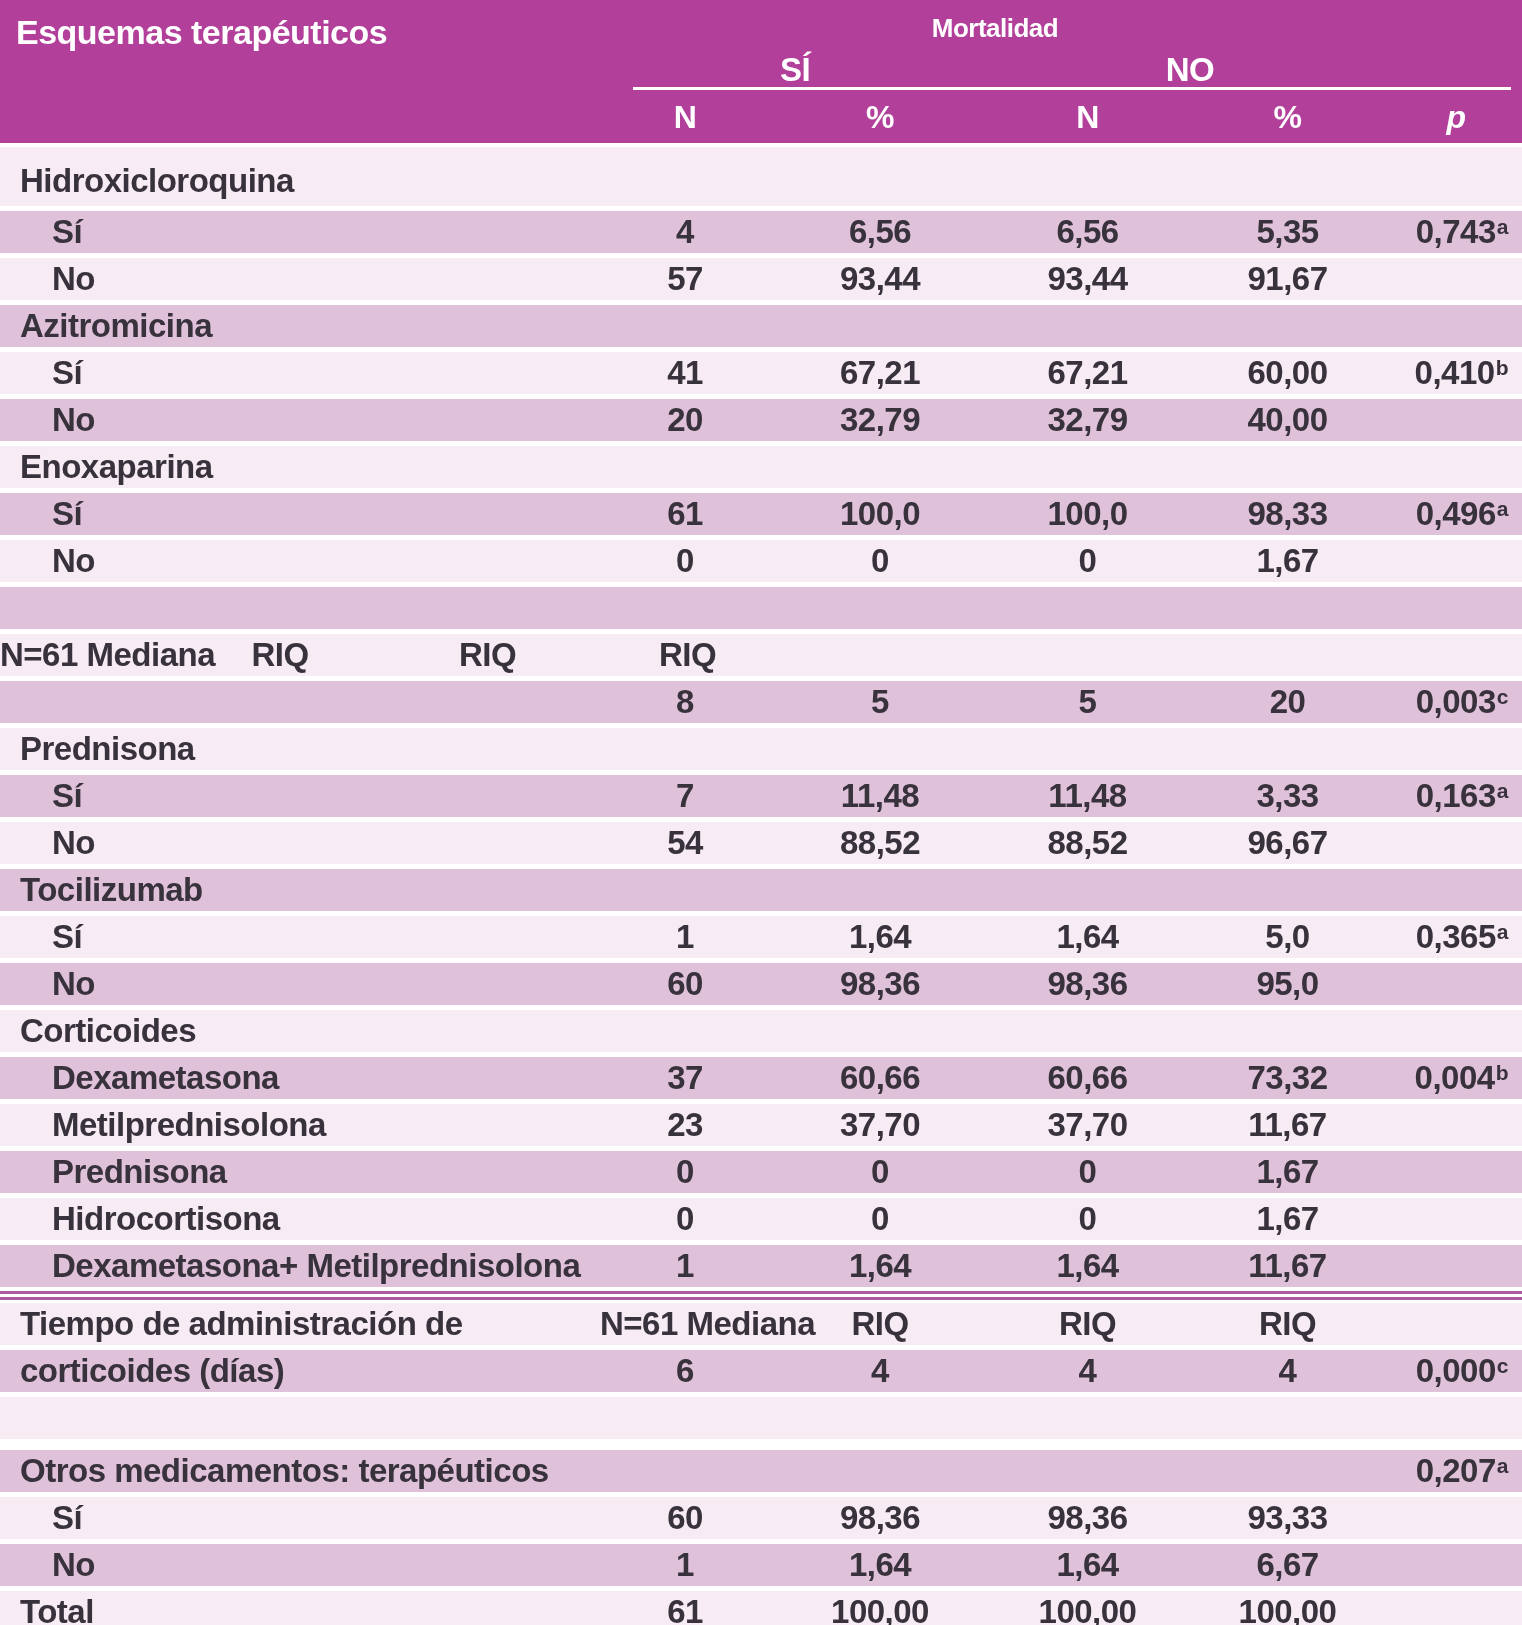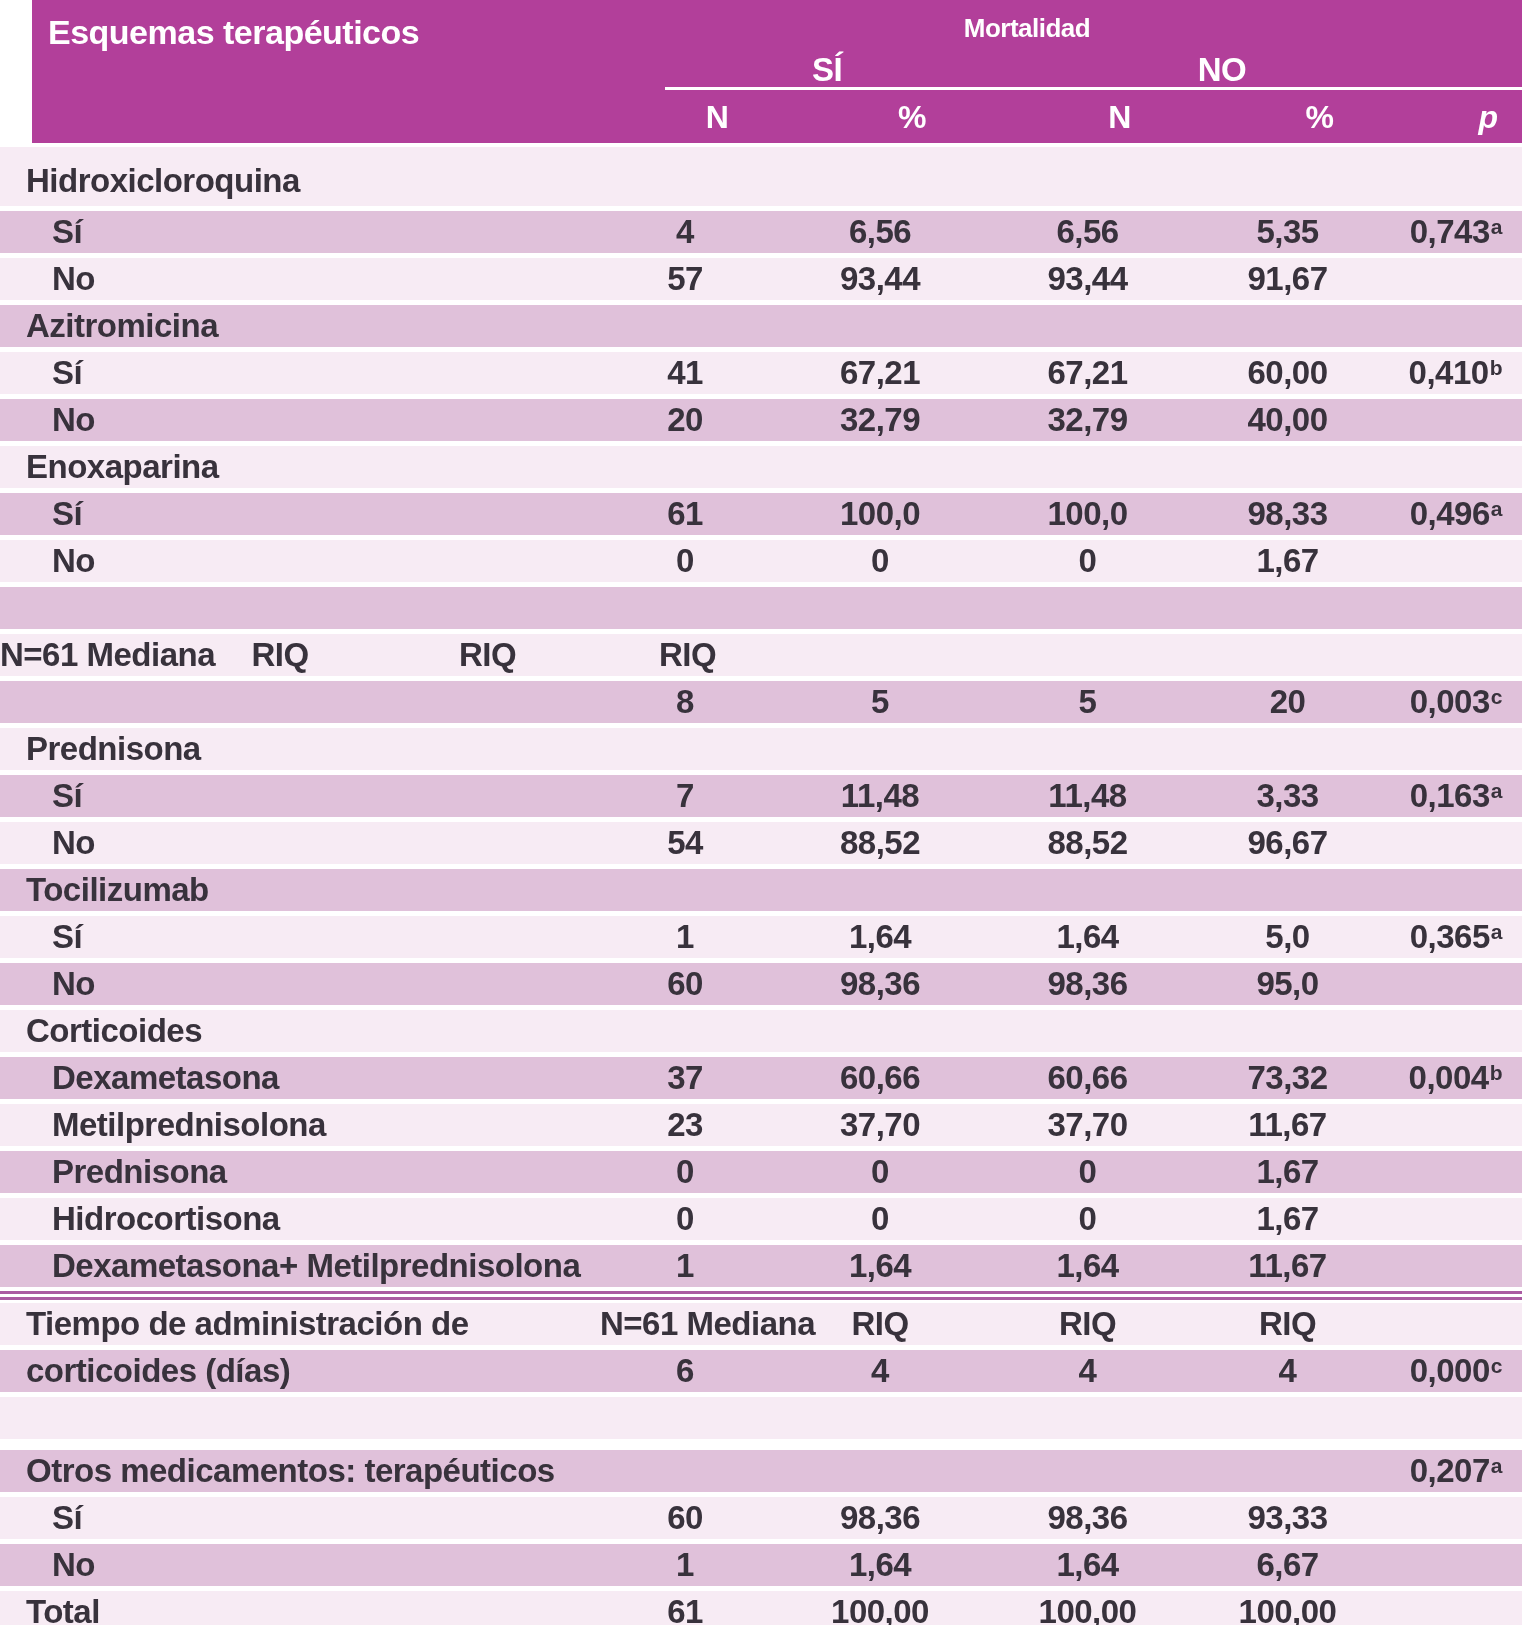--- a/index.html
+++ b/index.html
@@ -7,49 +7,49 @@
     position:relative;
     width:1522px;height:1625px;
     background:#ffffff;
     font-family:"Liberation Sans",sans-serif;
     font-weight:700;
     color:#38323c;
     letter-spacing:-0.5px;
     overflow:hidden;
   }
   
-  .thead{position:relative;height:143px;background:#b23f9a;color:#ffffff;margin-left:32px;}
+  .thead{position:relative;height:143px;background:#b23f9a;color:#ffffff;}
   .thead div{position:absolute;white-space:nowrap;}
   .h-esquemas{left:16px;top:13px;font-size:34px;}
   .h-mortalidad{left:600px;width:790px;top:13px;text-align:center;font-size:26px;}
   .h-si{left:600px;width:390px;top:51px;text-align:center;font-size:33px;}
   .h-no{left:990px;width:400px;top:51px;text-align:center;font-size:33px;}
   .h-line{left:633px;width:878px;top:87px;height:3px;background:#ffffff;}
   .h-sub{top:99px;text-align:center;font-size:32px;}
   .h-c1{left:600px;width:170px;}
   .h-c2{left:770px;width:220px;}
   .h-c3{left:990px;width:195px;}
   .h-c4{left:1185px;width:205px;}
   .h-c5{left:1390px;width:132px;font-style:italic;}
   
   .tbody{padding-top:4px;}
   .row{display:flex;align-items:center;height:42px;margin-bottom:5px;font-size:33px;}
   .row.tall{height:59px;align-items:flex-end;padding-bottom:6px;box-sizing:border-box;}
   .row.light{background:#f7ebf4;}
   .row.dark{background:#e0c1da;}
   .cell-label{width:600px;box-sizing:border-box;white-space:nowrap;}
-  .indent-section{padding-left:26px;}
+  .indent-section{padding-left:20px;}
   .indent-sub{padding-left:52px;}
   .indent-none{padding-left:18px;}
   .c{text-align:center;white-space:nowrap;box-sizing:border-box;}
   .c1{width:170px;}
   .c2{width:220px;}
   .c3{width:195px;}
   .c4{width:205px;}
-  .cp{width:132px;text-align:right;padding-right:20px;}
+  .cp{width:132px;text-align:right;padding-right:14px;}
   .sup{font-size:21px;position:relative;top:-0.45em;margin-left:1px;}
   .double-rule{height:3px;background:#ffffff;border-top:3px solid #aa5aa2;border-bottom:3px solid #aa5aa2;margin:-1px 0 3px 0;}
   .wide-gap{height:6px;}
 </style>
 </head>
 <body>
 
 <div class="page">
 
   <div class="thead">

